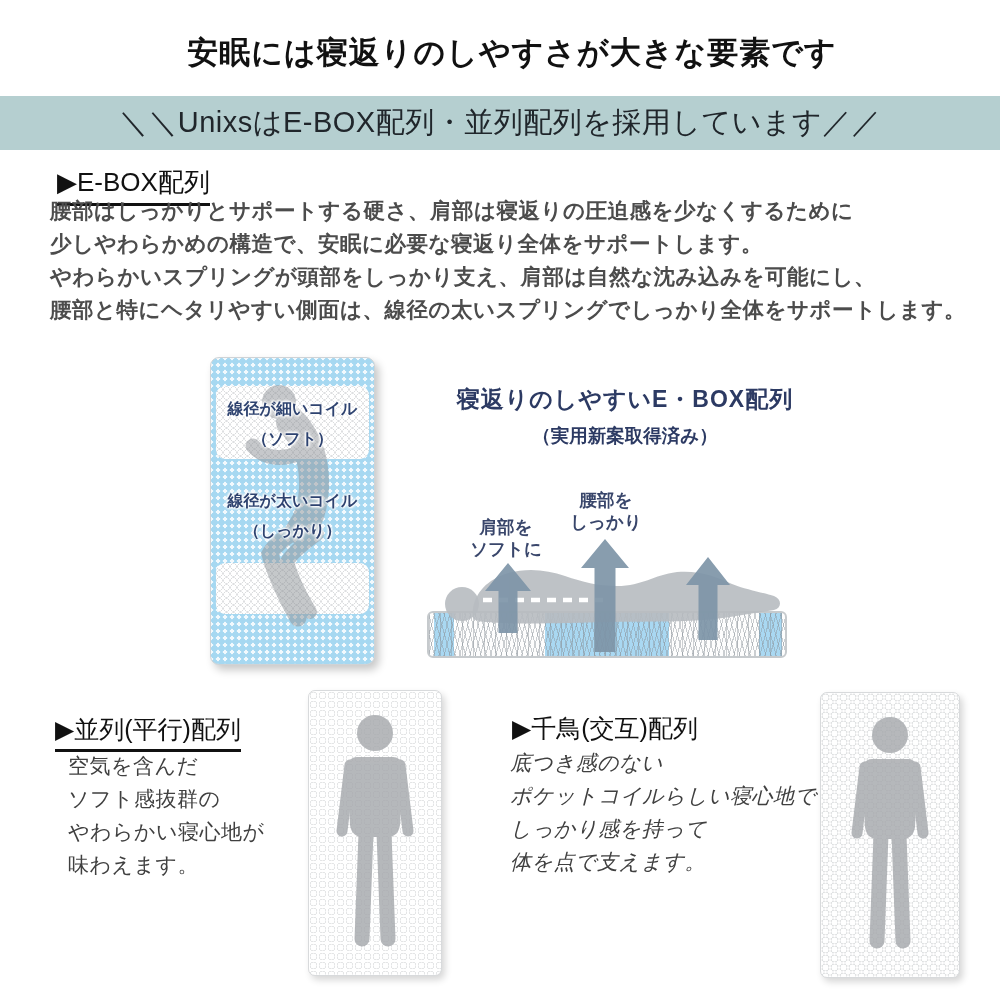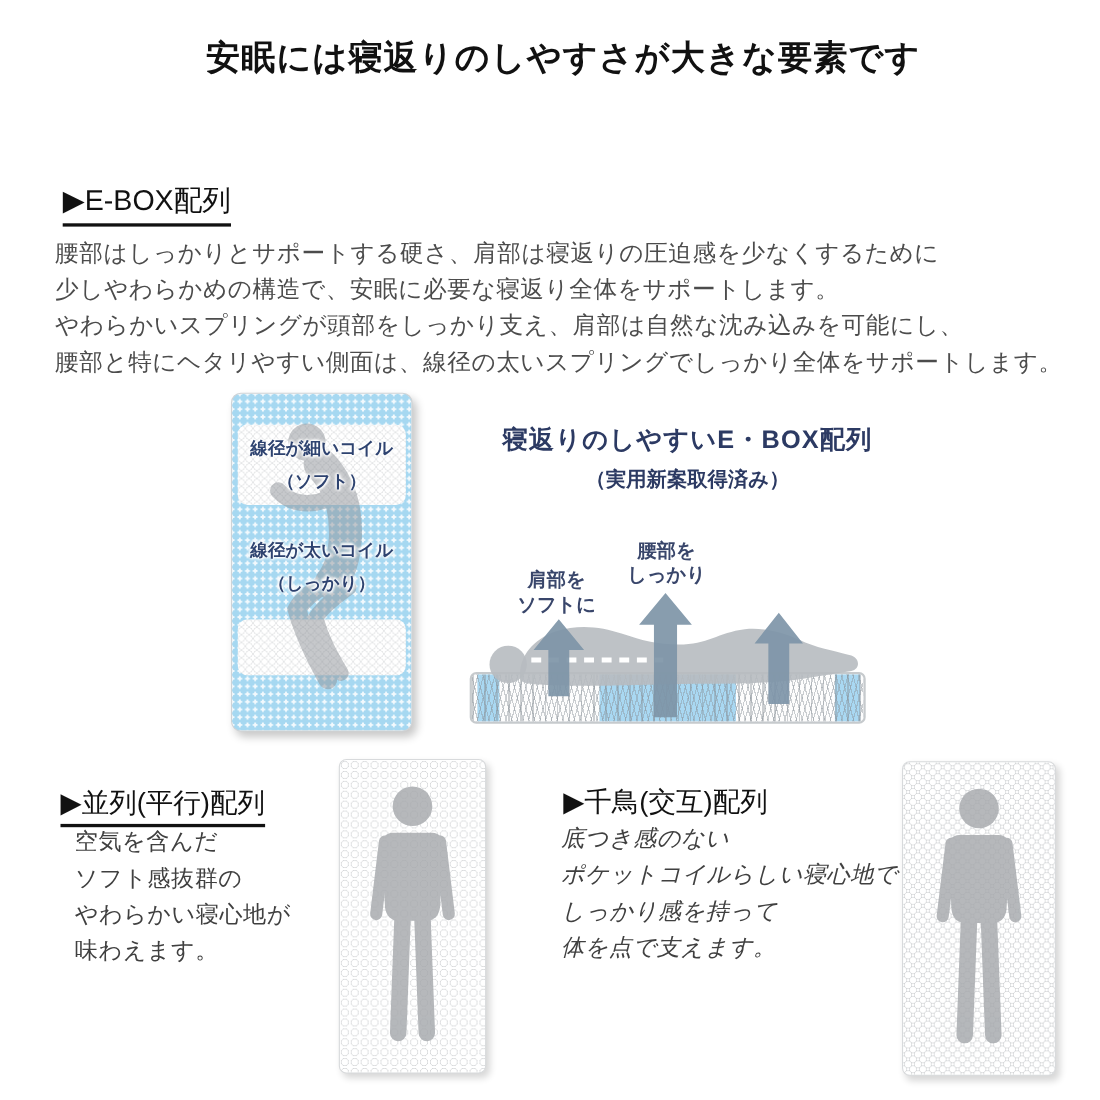--- a/index.html
+++ b/index.html
@@ -8,21 +8,21 @@
 
   
   .main-title{position:absolute;top:32px;left:0;width:1000px;text-align:center;
     font-size:31px;font-weight:bold;color:#111;letter-spacing:1px;margin-left:12px;}
   .banner{position:absolute;top:96px;left:0;width:1000px;height:54px;background:#b5cfd0;
     display:flex;align-items:center;justify-content:center;font-size:29px;color:#20262b;letter-spacing:.5px;}
   .sec-heading{position:absolute;font-size:26px;color:#111;white-space:nowrap;}
   .sec-heading .hd-inner{display:inline-block;border-bottom:3px solid #111;padding-bottom:3px;}
   .sec-heading.no-underline .hd-inner{border-bottom:none;}
   .bold{font-weight:normal;}
-  .para{position:absolute;left:50px;top:214px;font-size:21.5px;line-height:33px;color:#4c4c4c;letter-spacing:.5px;}
+  .para{position:absolute;left:50px;top:195px;font-size:21.5px;line-height:33px;color:#4c4c4c;letter-spacing:.5px;font-weight:bold;}
   .small-col{position:absolute;font-size:21px;line-height:33px;color:#404040;letter-spacing:.5px;}
 
   
   .mattress-top{position:absolute;left:210px;top:357px;width:163px;height:306px;border-radius:9px;
     overflow:hidden;box-shadow:4px 5px 8px rgba(0,0,0,.22);border:1px solid #cfd3d6;
     background-color:#f2f9fd;
     background-image:radial-gradient(circle,#a6d8f1 3.1px,rgba(166,216,241,0) 3.6px);
     background-size:7px 7px;}
   .tv-white-zone{position:absolute;left:5px;right:5px;border-radius:9px;
     background-color:#ffffff;
@@ -60,20 +60,23 @@
       repeating-linear-gradient(90deg,rgba(130,138,145,.4) 0 1.5px,transparent 1.5px 11px);}
   .sv-svg{position:absolute;left:425px;top:530px;}
 </style>
 </head>
 <body>
 
 <div id="stage">
 
   <div class="main-title">安眠には寝返りのしやすさが大きな要素です</div>
 
+  <div class="banner">
+    <span>＼＼UnixsはE-BOX配列・並列配列を採用しています／／</span>
+  </div>
 
   <div class="sec-heading bold" style="left:57px;top:165px;">
     <span class="hd-inner">
       <span>▶</span><span>E-BOX配列</span>
     </span>
   </div>
 
   <div class="para">
     <div>腰部はしっかりとサポートする硬さ、肩部は寝返りの圧迫感を少なくするために</div>
     <div>少しやわらかめの構造で、安眠に必要な寝返り全体をサポートします。</div>

